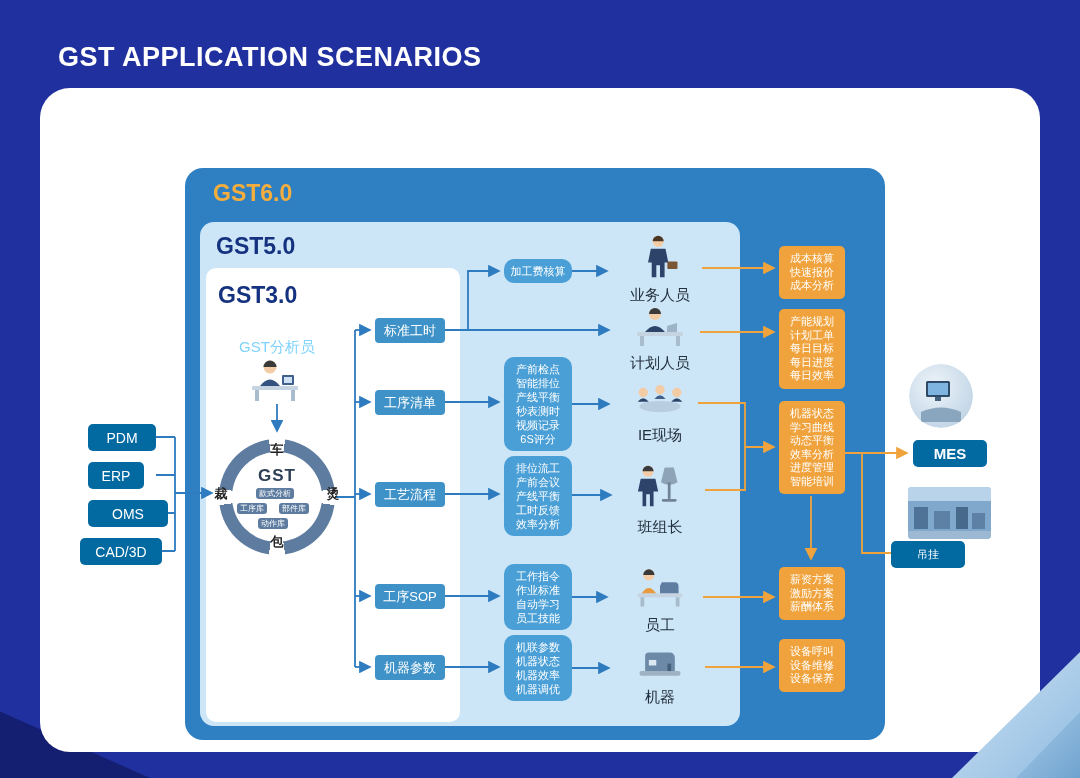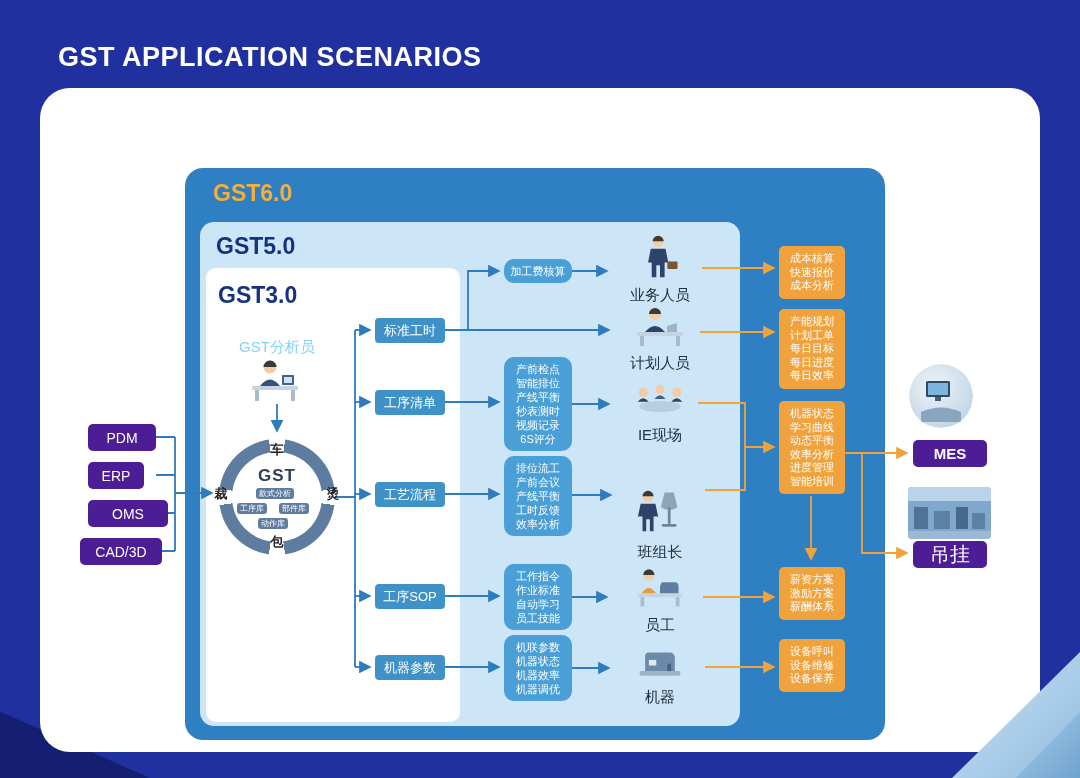--- a/index.html
+++ b/index.html
@@ -20,21 +20,21 @@
   .gst6   { left:185px; top:168px; width:700px;  height:572px; background:#2E80C2; border-radius:18px; z-index:2; }
   .gst5   { left:200px; top:222px; width:540px;  height:504px; background:#CDE6F7; border-radius:14px; z-index:2; }
   .gst3   { left:206px; top:268px; width:254px;  height:454px; background:#ffffff; border-radius:10px; z-index:2; }
   .panel-label { position:absolute; font-weight:800; font-size:23px; z-index:3; }
   .lbl-gst6 { left:213px; top:180px; color:#F5AE3D; }
   .lbl-gst5 { left:216px; top:233px; color:#14327F; }
   .lbl-gst3 { left:218px; top:282px; color:#14327F; }
 
   
   .chip-navy {
-    position:absolute; z-index:6; background:#4c1d95; color:#fff; font-size:14px;
+    position:absolute; z-index:6; background:#0369a1; color:#fff; font-size:14px;
     border-radius:5px; display:flex; align-items:center; justify-content:center; height:27px;
   }
 
   
   .analyst-label { left:227px; top:338px; width:100px; text-align:center; font-size:15px; color:#7dd3fc; z-index:6; }
   .analyst-icon  { left:246px; top:356px; z-index:6; }
 
   
   .wheel { left:219px; top:439px; width:116px; height:116px; border-radius:50%; z-index:6;
     background:conic-gradient(#fff 0deg 8deg,#5E7CA0 8deg 82deg,#fff 82deg 98deg,#5E7CA0 98deg 172deg,
@@ -62,21 +62,21 @@
 
   
   .outcome-box { position:absolute; left:779px; width:66px; background:#F0A33C; color:#fff;
                  border-radius:5px; padding:6px 0; text-align:center; z-index:6; }
   .outcome-box .line { font-size:11px; line-height:13.5px; }
 
   
   .circle-photo { left:909px; top:364px; width:64px; height:64px; border-radius:50%; overflow:hidden; z-index:6; }
   .factory-photo { left:908px; top:487px; width:83px; height:52px; border-radius:4px; overflow:hidden; z-index:6; }
   .mes-chip   { left:913px; top:440px; width:74px; font-weight:700; font-size:15px; }
-  .hang-chip  { left:913px; top:541px; width:74px; font-size:20px; }
+  .hang-chip  { left:891px; top:541px; width:74px; font-size:11px; }
 
   
   .connectors { left:0; top:0; z-index:5; pointer-events:none; }
 
   
   .corner-light { right:0; bottom:0; width:128px; height:126px; z-index:8;
     background:linear-gradient(135deg,#cfe4f5,#8fbbe0); clip-path:polygon(100% 0,100% 100%,0 100%); }
   .corner-light2 { right:0; bottom:0; width:64px; height:66px; z-index:9;
     background:linear-gradient(135deg,#a8cbe8,#6fa3cf); clip-path:polygon(100% 0,100% 100%,0 100%); }
   .corner-dark { left:0; bottom:0; width:150px; height:95px; z-index:0;
@@ -253,21 +253,21 @@
       <circle cx="12" cy="12" r="5" fill="#f3cba5"></circle>
         <path d="M6 22 q6 -8 12 0 z" fill="#2e4369"></path>
       <circle cx="30" cy="9" r="5" fill="#f3cba5"></circle>
         <path d="M24 19 q6 -8 12 0 z" fill="#41608a"></path>
       <circle cx="48" cy="12" r="5" fill="#f3cba5"></circle>
         <path d="M42 22 q6 -8 12 0 z" fill="#2e4369"></path>
     </svg>
   </span>
   <span class="role-label">IE现场</span>
 </div>
-<div class="role" style="top:485px;">
+<div class="role" style="top:460px;">
   <span>
     <svg width="46" height="52" viewBox="0 0 50 52">
       <path d="M30 6 h10 l4 16 q-9 6 -18 0 z" fill="#8fa3b8"></path>
       <rect x="33.5" y="22" width="3" height="18" fill="#6f8296"></rect>
       <rect x="27" y="40" width="16" height="3" rx="1.5" fill="#6f8296"></rect>
       <circle cx="12" cy="10" r="6" fill="#f3cba5"></circle>
       <path d="M12 4 a6 6 0 0 1 6 6 l-12 0 a6 6 0 0 1 6 -6z" fill="#3a3a3a"></path>
       <path d="M4 18 h16 l3 14 h-5 v16 h-4 v-13 h-4 v13 h-4 v-16 h-5 z" fill="#2e4369"></path>
     </svg>
   </span>

